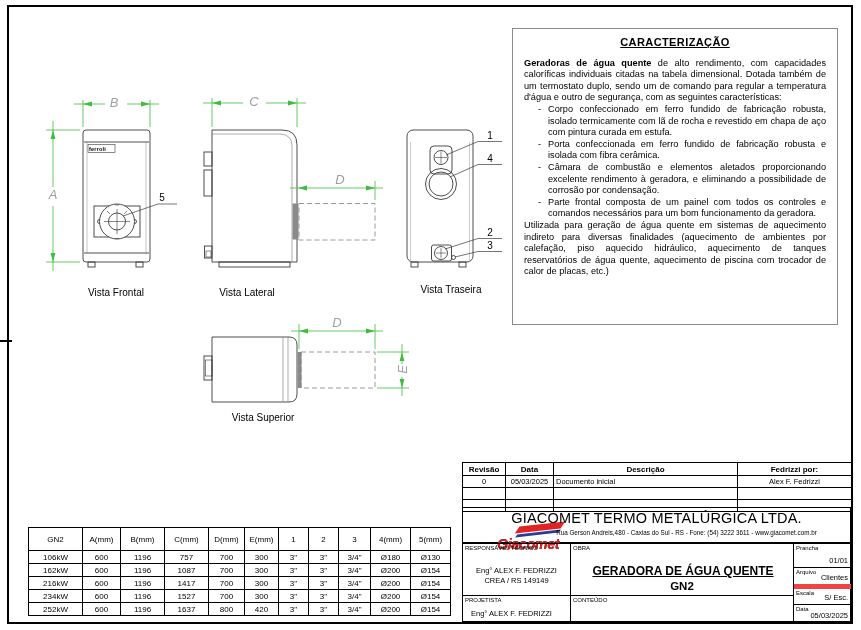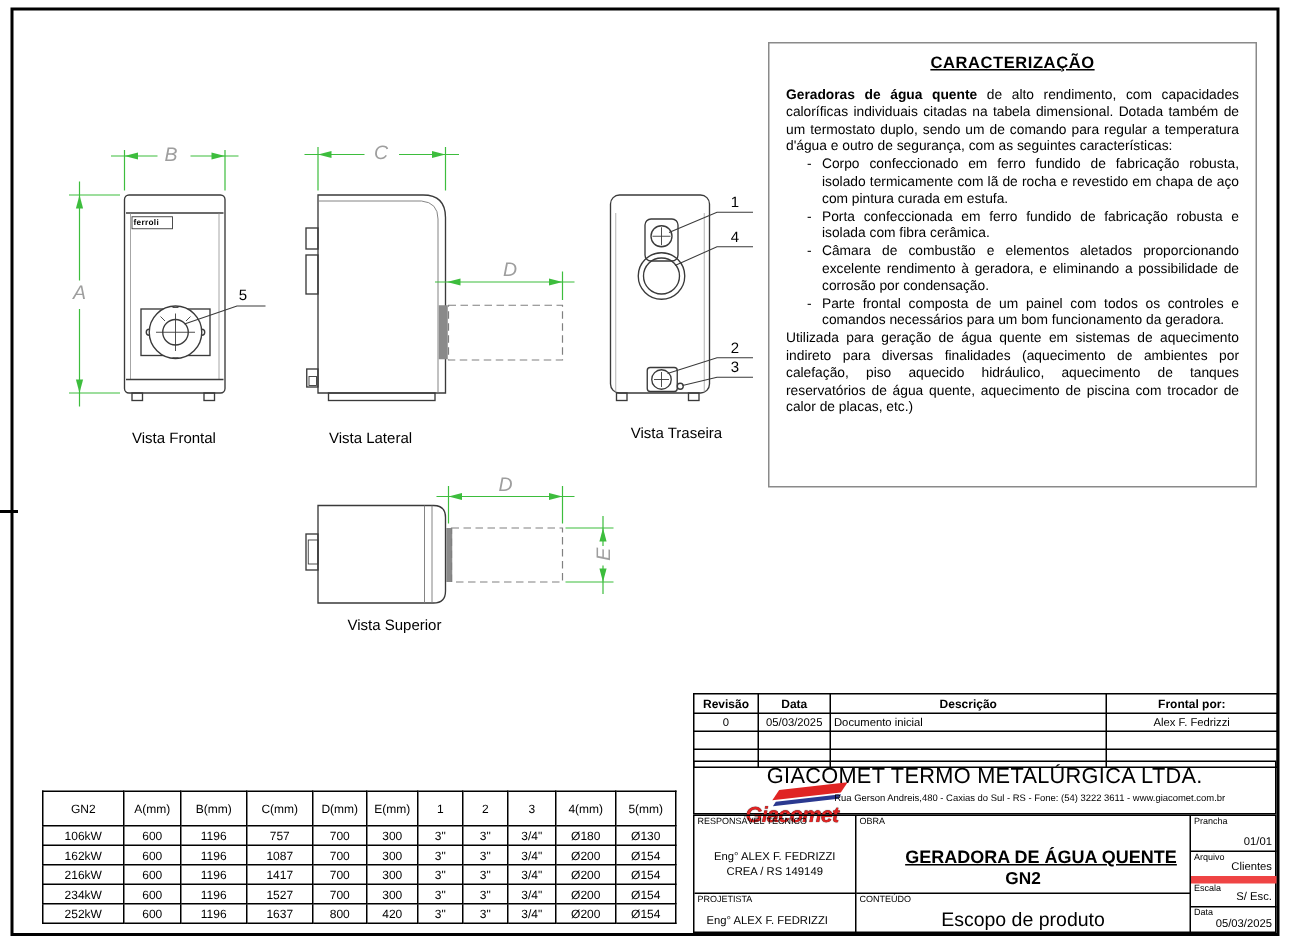--- a/index.html
+++ b/index.html
@@ -287,21 +287,21 @@
         <col style="width:43px">
         <col style="width:48px">
         <col style="width:184px">
         <col style="width:114px">
       </colgroup>
     <tbody>
         <tr class="hdr">
       <td>Revisão</td>
           <td>Data</td>
           <td>Descrição</td>
-          <td>Frontal por:</td>
+          <td>Fedrizzi por:</td>
     </tr>
     <tr>
       <td>0</td>
           <td>05/03/2025</td>
           <td class="left">Documento inicial</td>
           <td>Alex F. Fedrizzi</td>
     </tr>
     <tr>
       <td></td>
           <td></td>
@@ -337,27 +337,26 @@
       </div>
     </div>
 
     <div class="tbcell" style="left:0;top:52px;width:108px;height:26px;border-right:1px solid #000;">
       <div class="tlabel">PROJETISTA</div>
       <div style="position:absolute;left:8px;bottom:4px;font-size:7.5px;">Eng° ALEX F. FEDRIZZI</div>
     </div>
 
     <div class="tbcell" style="left:108px;top:0;width:223px;height:52px;border-right:1px solid #000;border-bottom:1px solid #000;">
       <div class="tlabel">OBRA</div>
-      <div class="bigname" style="position:absolute;left:12px;top:20px;width:100%;">GERADORA DE ÁGUA QUENTE</div>
+      <div class="bigname" style="position:absolute;left:1px;top:20px;width:100%;">GERADORA DE ÁGUA QUENTE</div>
       <div class="gn2" style="position:absolute;left:0;top:36px;width:100%;">GN2</div>
     </div>
 
     <div class="tbcell" style="left:108px;top:52px;width:223px;height:26px;border-right:1px solid #000;">
       <div class="tlabel">CONTEÚDO</div>
-      <div class="escopo" style="position:absolute;left:0;top:9px;width:100%;">Escopo de produto</div>
     </div>
 
     <div class="tbcell" style="left:331px;top:0;width:57px;height:24px;border-bottom:1px solid #000;">
       <div class="tlabel">Prancha</div>
       <div class="val-right">01/01</div>
     </div>
     <div class="tbcell" style="left:331px;top:24px;width:57px;height:21px;border-bottom:5px solid #ef4444;">
       <div class="tlabel">Arquivo</div>
       <div class="val-right">Clientes</div>
     </div>

